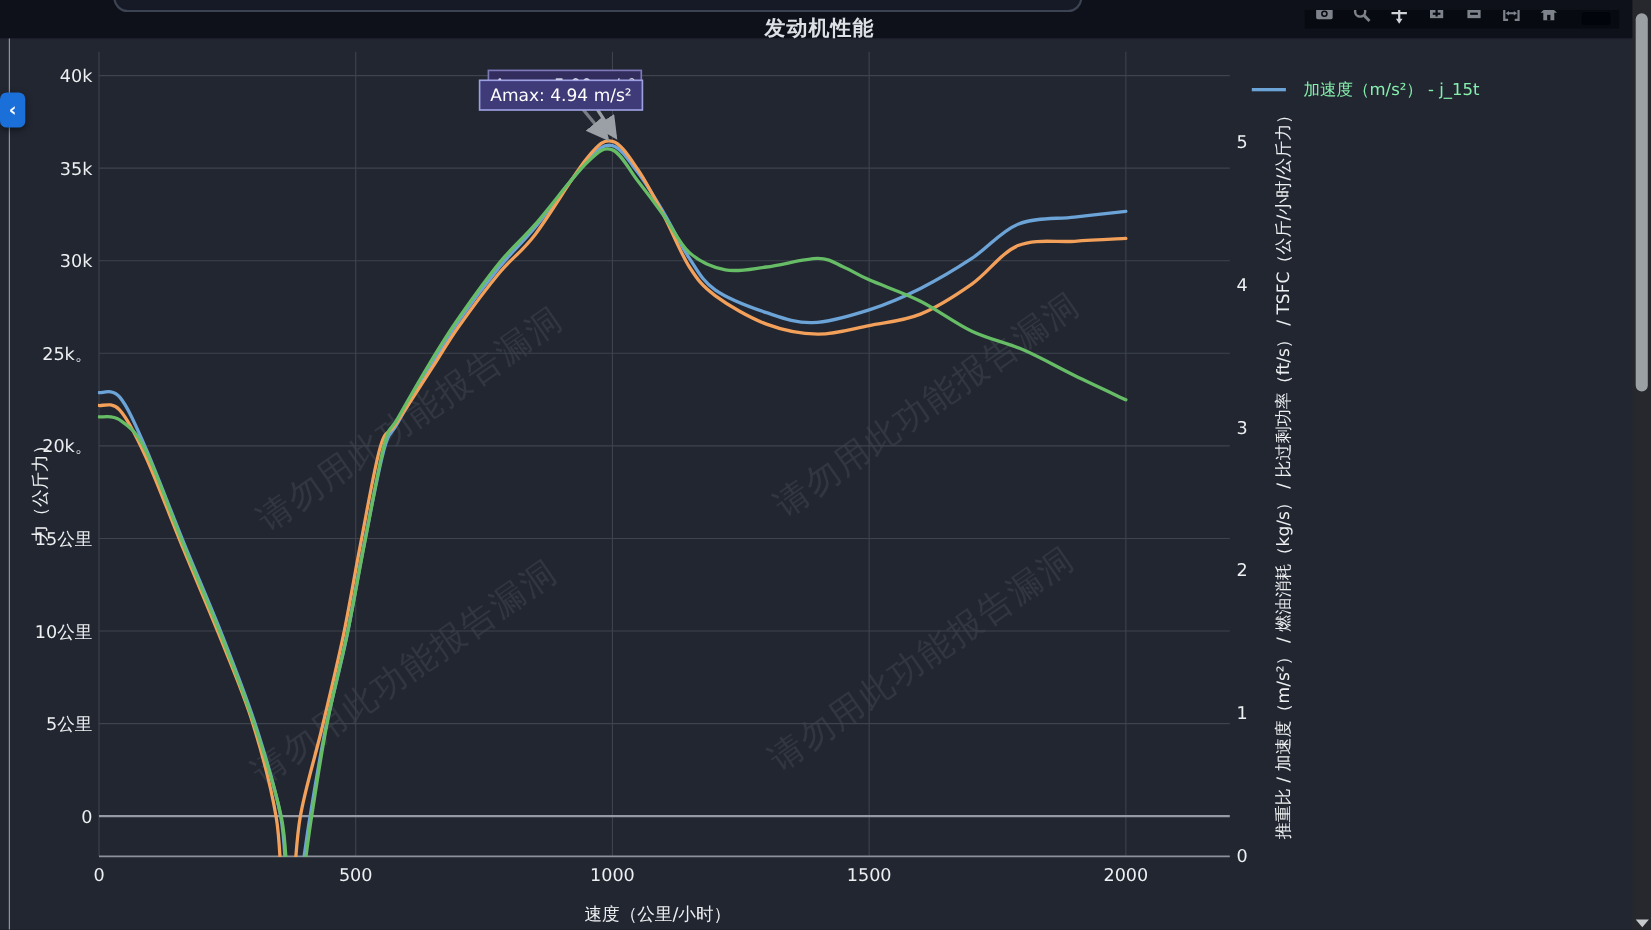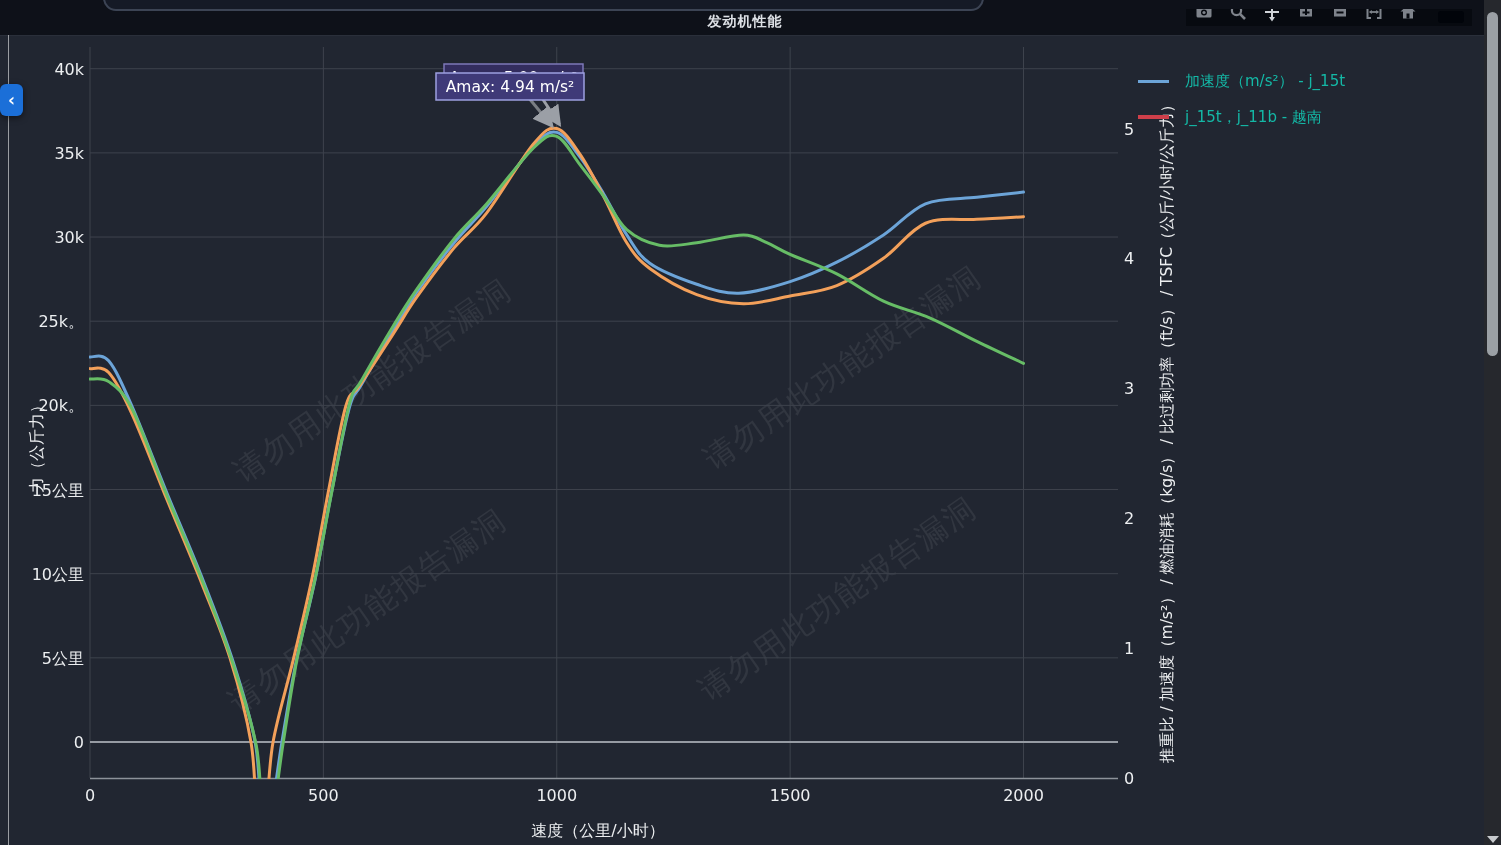--- a/index.html
+++ b/index.html
@@ -14,30 +14,30 @@
   #modebar{position:absolute;left:1186px;top:9px;width:278px;height:17px;background:#070a10;
            overflow:hidden;display:flex;align-items:flex-start;gap:14px;padding-left:8px;}
   .mb-icon{width:20px;height:20px;margin-top:-7px;flex:0 0 auto;}
   #mb-pill{width:26px;height:12px;background:#01040a;border-radius:3px;margin-top:2px;margin-left:6px;}
   
   #side-line{position:absolute;left:8px;top:35px;width:1px;height:810px;background:rgba(255,255,255,.55);}
   #side-toggle{position:absolute;left:0;top:84px;width:23px;height:32px;background:#1b6fd8;
                border-radius:6px;box-shadow:0 2px 6px rgba(0,0,0,.5);color:#fff;font-size:17px;
                font-weight:bold;display:flex;align-items:center;justify-content:center;cursor:pointer;}
   
-  #chart-title{position:absolute;left:0;top:13px;width:1490px;text-align:center;font-size:14px;
+  #chart-title{position:absolute;left:0;top:13px;width:1490px;text-align:center;font-size:19px;
                font-weight:600;color:#dde0e5;letter-spacing:1px;}
   
   .wm{position:absolute;font-size:31px;letter-spacing:2px;color:rgba(255,255,255,0.075);
       white-space:nowrap;transform:translate(-50%,-50%) rotate(-35deg);pointer-events:none;}
   
   #legend{position:absolute;left:1138px;top:63px;}
   .lg-row{display:flex;align-items:center;height:36px;cursor:pointer;}
   .lg-swatch{width:31px;height:3px;margin-right:16px;flex:0 0 auto;}
-  .lg-label{font-size:15px;color:#14b8a6;white-space:nowrap;}
+  .lg-label{font-size:15px;color:#86efac;white-space:nowrap;}
   
   #scrollbar{position:absolute;right:0;top:0;width:17px;height:845px;background:#26282d;}
   #scroll-thumb{position:absolute;left:3px;top:12px;width:11px;height:344px;background:#9ba0a5;
                 border-radius:6px;}
   #scroll-down{position:absolute;left:3px;bottom:2px;width:0;height:0;
                border-left:6px solid transparent;border-right:6px solid transparent;
                border-top:7px solid #c7cacd;}
   svg text{font-family:"DejaVu Sans","Liberation Sans",sans-serif;}
 </style>
 </head>
@@ -158,23 +158,19 @@
   <div id="side-line"></div>
   <div id="side-toggle">
     <span>‹</span>
   </div>
 
   <div id="legend">
       <div class="lg-row">
         <div class="lg-swatch" style="background: rgb(108, 164, 216);"></div>
         <span class="lg-label">加速度（m/s²） - j_15t</span>
       </div>
-      <div class="lg-row">
-        <div class="lg-swatch" style="background: rgb(207, 63, 74); height: 4px;"></div>
-        <span class="lg-label">j_15t，j_11b - 越南</span>
-      </div>
     </div>
 
   <div id="scrollbar">
     <div id="scroll-thumb"></div>
     <div id="scroll-down"></div>
   </div>
 </div>
 
 </body></html>

